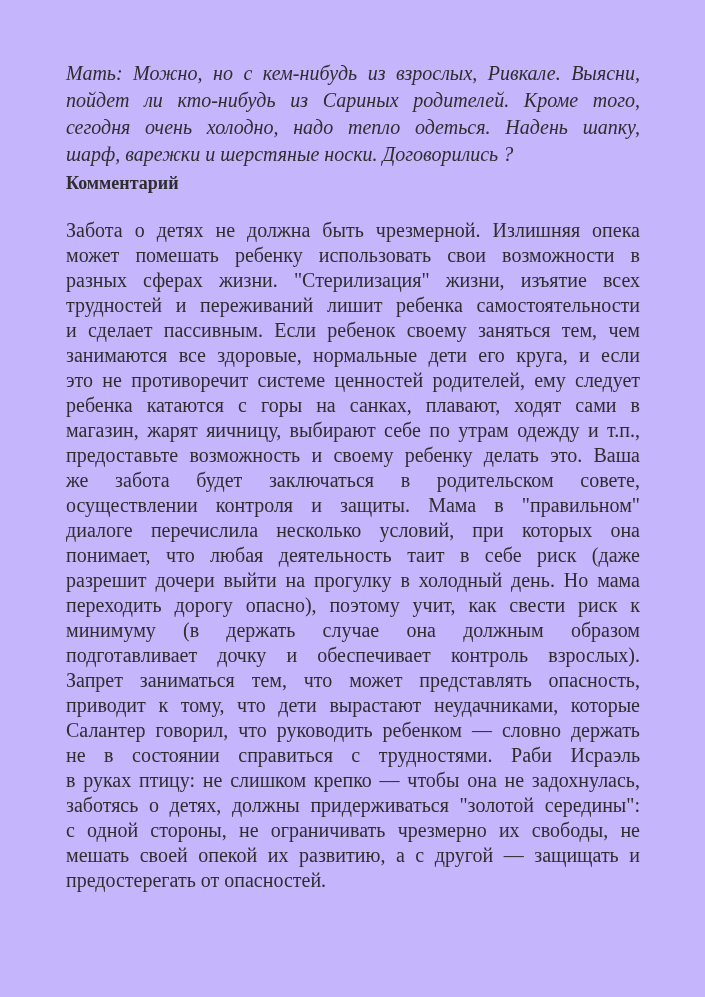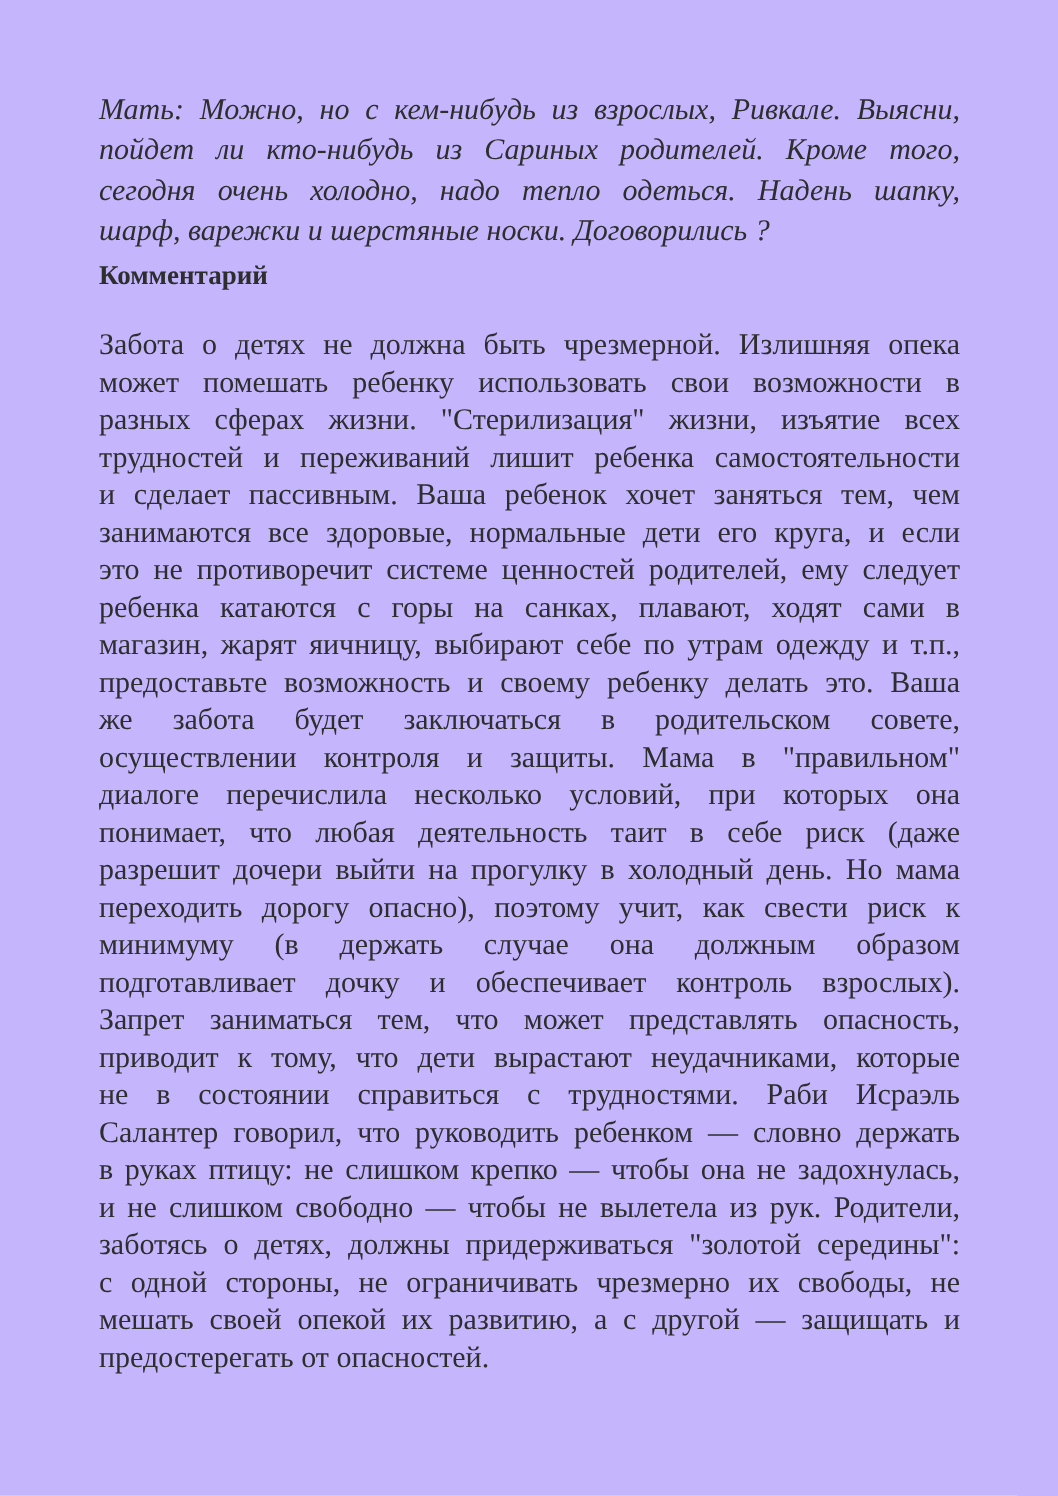--- a/index.html
+++ b/index.html
@@ -64,38 +64,37 @@
       <div class="tline last">шарф, варежки и шерстяные носки. Договорились ?</div>
     </div>
 
   <div class="heading">Комментарий</div>
 
   <div class="body-text">
       <div class="tline">Забота о детях не должна быть чрезмерной. Излишняя опека</div>
       <div class="tline">может помешать ребенку использовать свои возможности в</div>
       <div class="tline">разных сферах жизни. "Стерилизация" жизни, изъятие всех</div>
       <div class="tline">трудностей и переживаний лишит ребенка самостоятельности</div>
-      <div class="tline">и сделает пассивным. Ваша ребенок хочет заняться тем, чем</div>
+      <div class="tline">и сделает пассивным. Если ребенок своему заняться тем, чем</div>
       <div class="tline">занимаются все здоровые, нормальные дети его круга, и если</div>
       <div class="tline">это не противоречит системе ценностей родителей, ему следует</div>
       <div class="tline">ребенка катаются с горы на санках, плавают, ходят сами в</div>
       <div class="tline">магазин, жарят яичницу, выбирают себе по утрам одежду и т.п.,</div>
       <div class="tline">предоставьте возможность и своему ребенку делать это. Ваша</div>
       <div class="tline">же забота будет заключаться в родительском совете,</div>
       <div class="tline">осуществлении контроля и защиты. Мама в "правильном"</div>
       <div class="tline">диалоге перечислила несколько условий, при которых она</div>
       <div class="tline">понимает, что любая деятельность таит в себе риск (даже</div>
       <div class="tline">разрешит дочери выйти на прогулку в холодный день. Но мама</div>
       <div class="tline">переходить дорогу опасно), поэтому учит, как свести риск к</div>
       <div class="tline">минимуму (в держать случае она должным образом</div>
       <div class="tline">подготавливает дочку и обеспечивает контроль взрослых).</div>
       <div class="tline">Запрет заниматься тем, что может представлять опасность,</div>
       <div class="tline">приводит к тому, что дети вырастают неудачниками, которые</div>
+      <div class="tline">Салантер говорил, что руководить ребенком — словно держать</div>
       <div class="tline">не в состоянии справиться с трудностями. Раби Исраэль</div>
-      <div class="tline">Салантер говорил, что руководить ребенком — словно держать</div>
       <div class="tline">в руках птицу: не слишком крепко — чтобы она не задохнулась,</div>
-      <div class="tline">и не слишком свободно — чтобы не вылетела из рук. Родители,</div>
       <div class="tline">заботясь о детях, должны придерживаться "золотой середины":</div>
       <div class="tline">с одной стороны, не ограничивать чрезмерно их свободы, не</div>
       <div class="tline">мешать своей опекой их развитию, а с другой — защищать и</div>
       <div class="tline last">предостерегать от опасностей.</div>
     </div>
 </div>
 
 </body></html>

